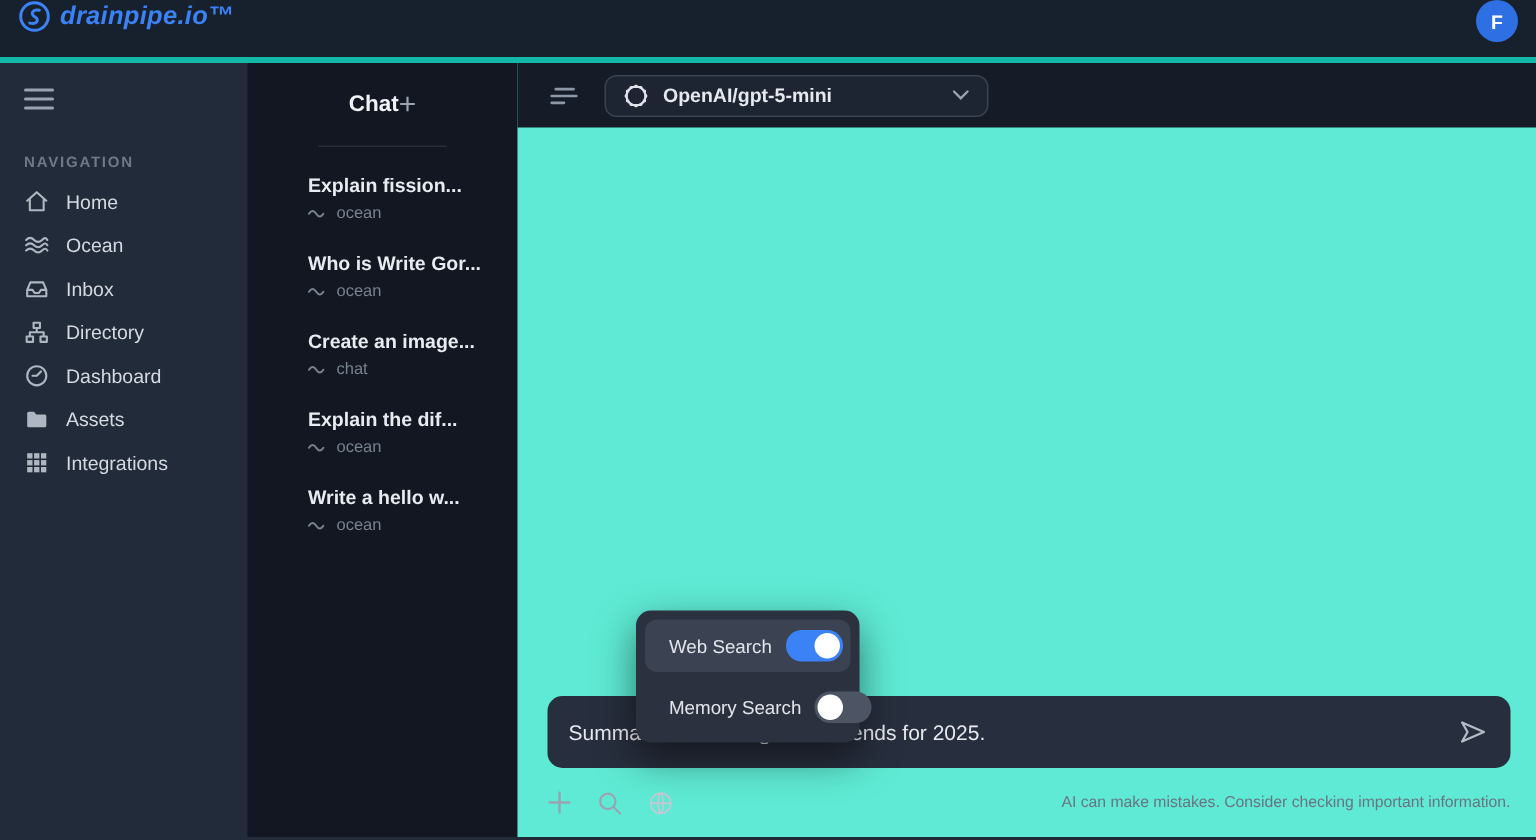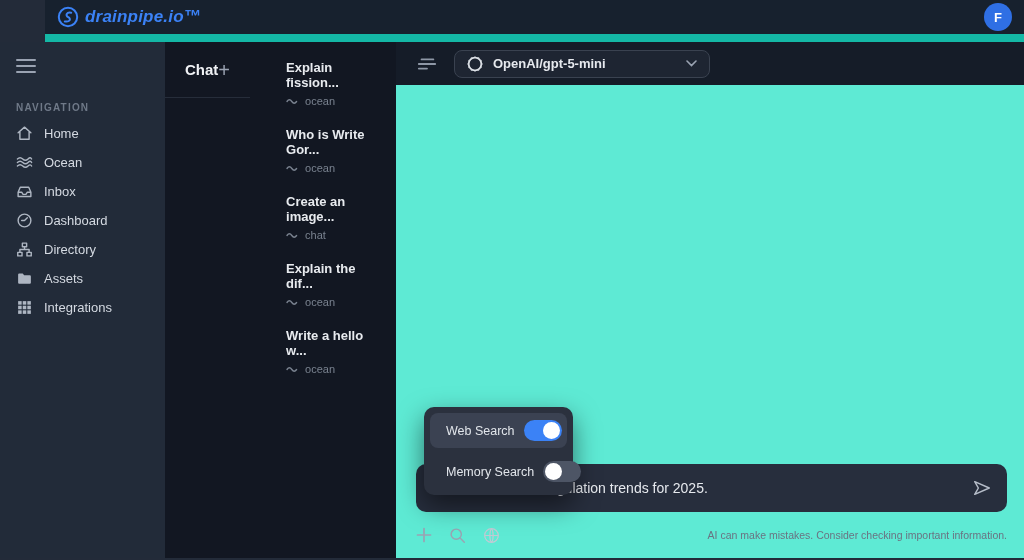--- a/index.html
+++ b/index.html
@@ -1,38 +1,38 @@
 <!DOCTYPE html>
 <html><head>
 <meta charset="utf-8">
 <style>
   * { margin:0; padding:0; box-sizing:border-box; }
   html,body { width:1024px; height:560px; background:#10141c; font-family:"Liberation Sans", sans-serif; }
   .app { position:relative; width:1024px; height:560px; overflow:hidden; background:#232b39; }
 
   
-  .topbar { height:42px; background:#17212e; border-bottom:8px solid #14b8a6;
-            display:flex; align-items:center; justify-content:space-between; padding:0 12px;margin-left:45px; }
+  .topbar { height:42px; background:#17212e; border-bottom:4px solid #14b8a6;
+            display:flex; align-items:flex-start; justify-content:space-between; padding:0 12px; }
   .logo { display:flex; align-items:center; gap:6px; }
   .logo-text { color:#3b82f6; font-size:17px; font-weight:bold; font-style:italic; letter-spacing:.2px; }
   .avatar { width:28px; height:28px; border-radius:50%; background:#2f6fe4; color:#fff;
             display:flex; align-items:center; justify-content:center; font-size:13px; font-weight:bold; cursor:pointer; }
 
   .content { display:flex; height:516px; }
 
   
   .sidebar { width:165px; background:#222b39; padding-top:12px; flex-shrink:0; }
   .hamburger { padding:4px 16px 0 16px; cursor:pointer; }
   .nav-label { font-size:10px; letter-spacing:1.2px; color:#6f7988; font-weight:bold; margin:24px 0 6px 16px; }
   .nav-item { display:flex; align-items:center; gap:11px; padding:6px 16px; color:#d5dae2;
               font-size:13px; cursor:pointer; }
   .nav-item svg { flex-shrink:0; }
 
   
-  .chatlist { width:231px; background:#121722; flex-shrink:0; display:flex; flex-direction:row; }
+  .chatlist { width:180px; background:#121722; flex-shrink:0; display:flex; flex-direction:column;align-items:center; }
   .chatlist-header { height:56px; display:flex; align-items:center; justify-content:space-between;
                      padding:0 20px; border-bottom:1px solid #262d3a; }
   .chatlist-title { color:#f0f2f5; font-size:15px; font-weight:bold; }
   .add-chat { color:#9aa3b2; font-size:20px; font-weight:300; cursor:pointer; line-height:1; }
   .chat-items { padding-top:8px;padding-left:16px; }
   .chat-item { padding:10px 20px; cursor:pointer; }
   .chat-item-title { color:#e8ebef; font-size:13px; font-weight:bold; }
   .chat-item-sub { display:flex; align-items:center; gap:7px; margin-top:5px; color:#79828f; font-size:11px; }
 
   
@@ -106,34 +106,34 @@
         </svg>
         <span>Ocean</span>
       </div>
       <div class="nav-item">
         <svg width="17" height="17" viewBox="0 0 24 24" fill="none" stroke="#aeb6c2" stroke-width="2" stroke-linejoin="round">
           <path d="M3 13l3-7h12l3 7v6H3zM3 13h5l2 3h4l2-3h5"></path>
         </svg>
         <span>Inbox</span>
       </div>
       <div class="nav-item">
-        <svg width="17" height="17" viewBox="0 0 24 24" fill="none" stroke="#aeb6c2" stroke-width="2" stroke-linecap="round">
-          <circle cx="12" cy="12" r="9"></circle>
-          <path d="M12 12l4-4M12 12h-4"></path>
-        </svg>
-        <span>Dashboard</span>
-      </div>
-      <div class="nav-item">
         <svg width="17" height="17" viewBox="0 0 24 24" fill="none" stroke="#aeb6c2" stroke-width="2" stroke-linejoin="round">
           <rect x="9" y="3" width="6" height="5"></rect>
           <rect x="2.5" y="16" width="6" height="5"></rect>
           <rect x="15.5" y="16" width="6" height="5"></rect>
           <path d="M12 8v4M5.5 16v-4h13v4"></path>
         </svg>
         <span>Directory</span>
+      </div>
+      <div class="nav-item">
+        <svg width="17" height="17" viewBox="0 0 24 24" fill="none" stroke="#aeb6c2" stroke-width="2" stroke-linecap="round">
+          <circle cx="12" cy="12" r="9"></circle>
+          <path d="M12 12l4-4M12 12h-4"></path>
+        </svg>
+        <span>Dashboard</span>
       </div>
       <div class="nav-item">
         <svg width="17" height="17" viewBox="0 0 24 24" fill="#aeb6c2">
           <path d="M3 6.5A1.5 1.5 0 014.5 5h5l2 2.5h8A1.5 1.5 0 0121 9v9a1.5 1.5 0 01-1.5 1.5h-15A1.5 1.5 0 013 18z"></path>
         </svg>
         <span>Assets</span>
       </div>
       <div class="nav-item">
         <svg width="17" height="17" viewBox="0 0 24 24" fill="#aeb6c2">
           <rect x="3" y="3" width="5" height="5"></rect>

